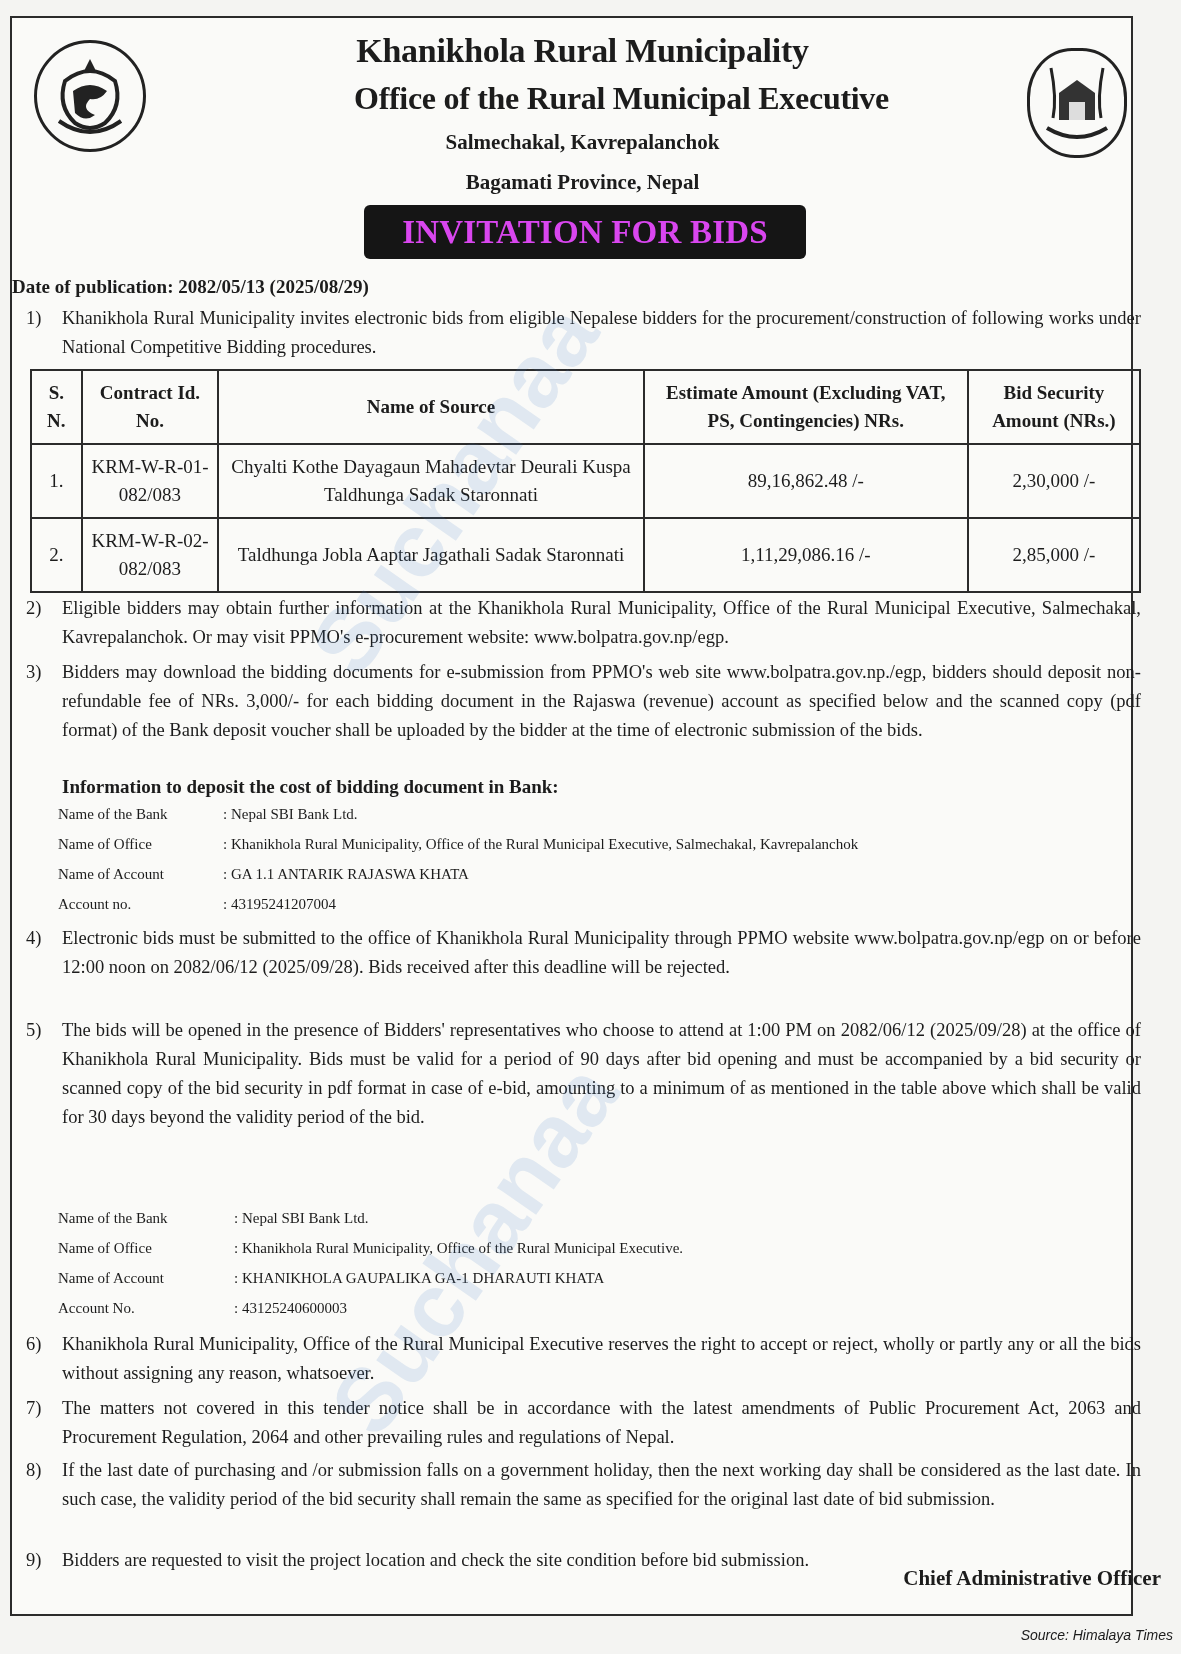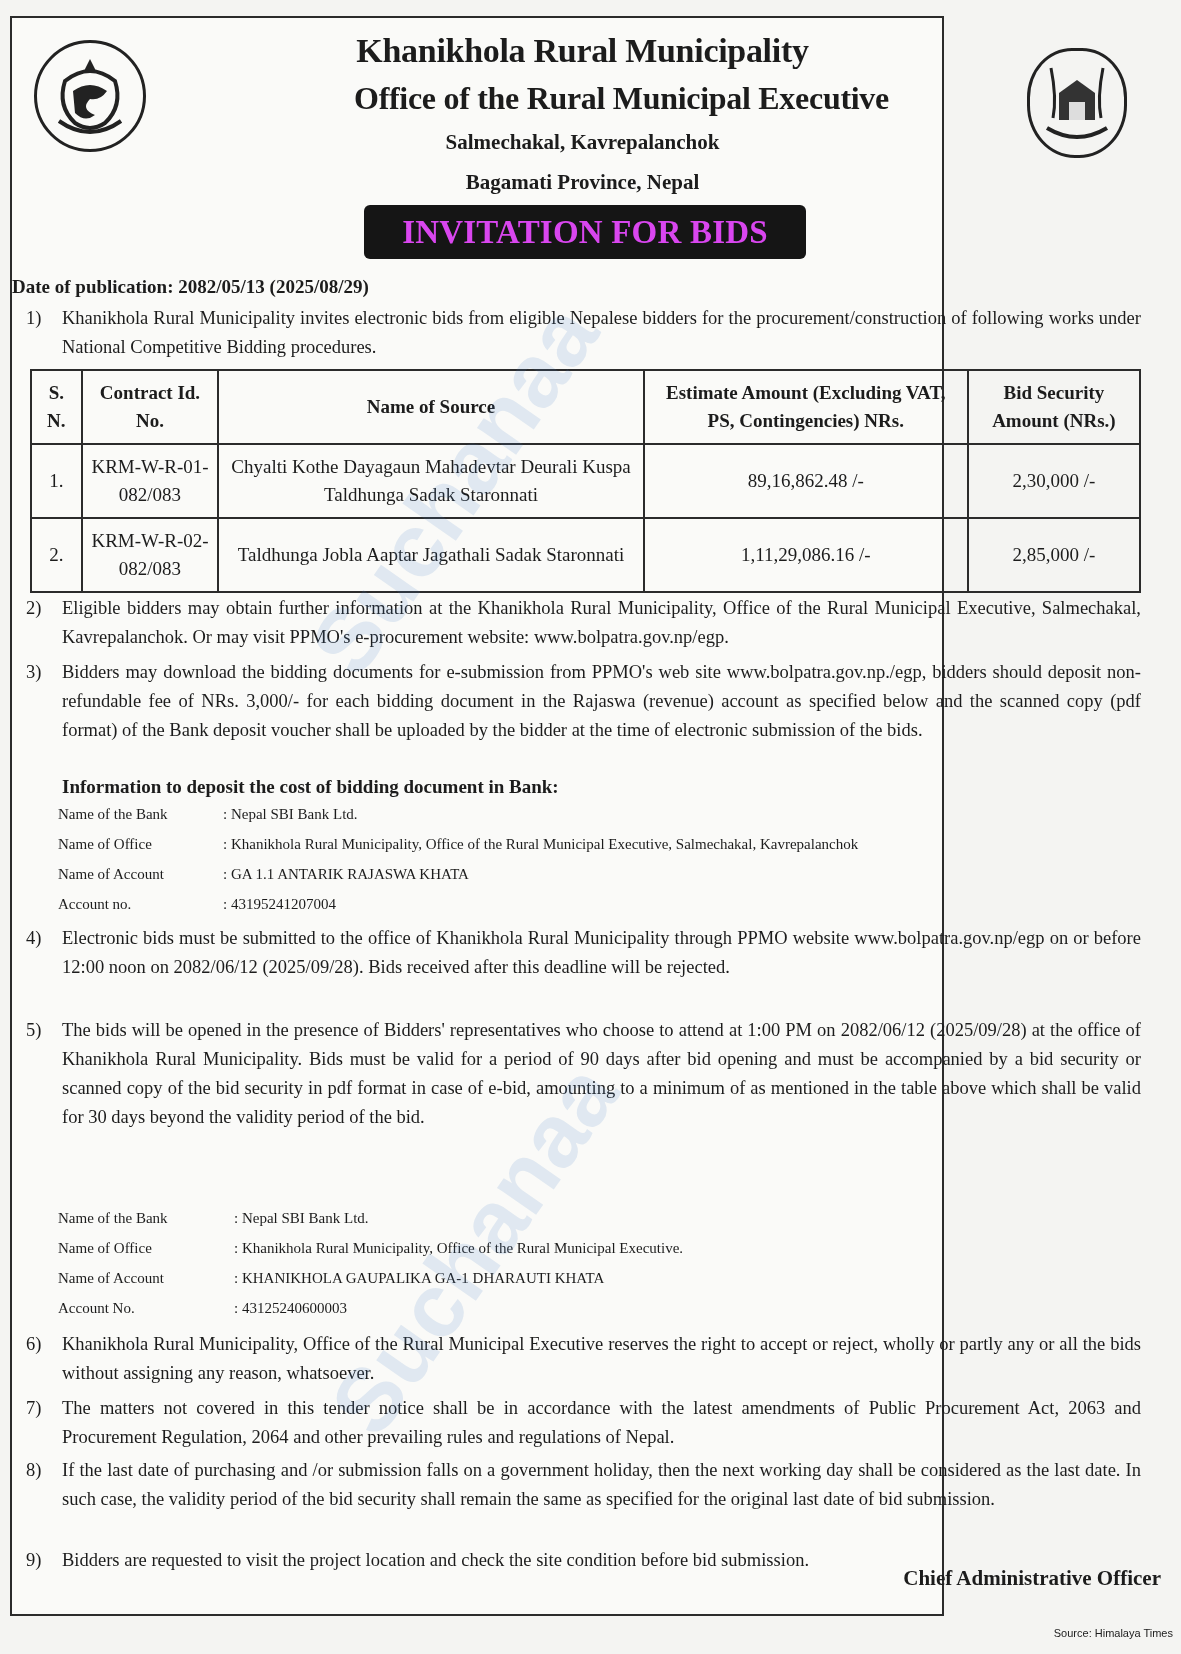--- a/index.html
+++ b/index.html
@@ -3,21 +3,21 @@
 <meta charset="utf-8">
 <style>
   html, body { margin: 0; padding: 0; }
   body {
     width: 1181px; height: 1654px; position: relative; overflow: hidden;
     background: #f4f4f2;
     font-family: "Liberation Serif", "DejaVu Serif", serif;
     color: #1c1c1c;
   }
   .frame {
-    position: absolute; left: 10px; top: 16px; width: 934px; height: 1600px;
+    position: absolute; left: 10px; top: 16px; width: 1123px; height: 1600px;
     border: 2px solid #2b2b2b; box-sizing: border-box; background: #fafaf8;
   }
   .emblem {
     position: absolute; width: 112px; height: 112px; border-radius: 50%;
     border: 3px solid #222; box-sizing: border-box;
     display: flex; align-items: center; justify-content: center;
   }
   .emblem.left { left: 22px; top: 22px; }
   .emblem.right { left: 1015px; top: 30px; width: 100px; height: 110px; border-radius: 45% 45% 48% 48%; }
   .head {
@@ -58,21 +58,21 @@
   }
   .info-row {
     position: absolute; left: 46px; font-size: 15px; display: flex; width: 1080px;
   }
   .info-row .lbl { width: 165px; flex: none; }
   .info-row.b .lbl { width: 176px; }
   .signature {
     position: absolute; right: 20px; top: 1566px; font-size: 21px; font-weight: bold;
   }
   .source {
-    position: absolute; right: 8px; top: 1627px; font-size: 11px; 
+    position: absolute; right: 8px; top: 1627px; font-size: 14px; font-style: italic;
     font-family: "Liberation Sans", "DejaVu Sans", sans-serif;
     text-align: right;
   }
   .watermark {
     position: absolute; color: rgba(70,130,200,0.14); font-weight: bold;
     font-family: "Liberation Sans", "DejaVu Sans", sans-serif;
     transform: rotate(-55deg); font-size: 90px; pointer-events: none;
   }
 </style>
 </head>

